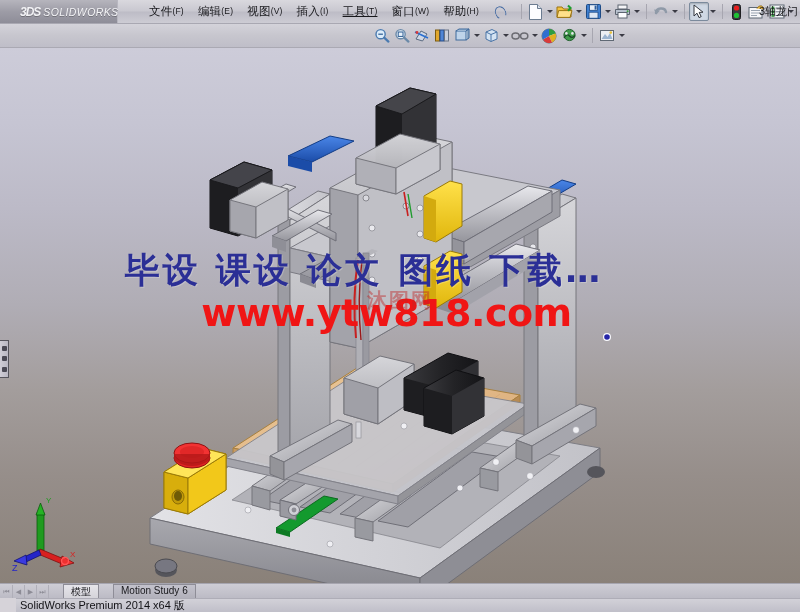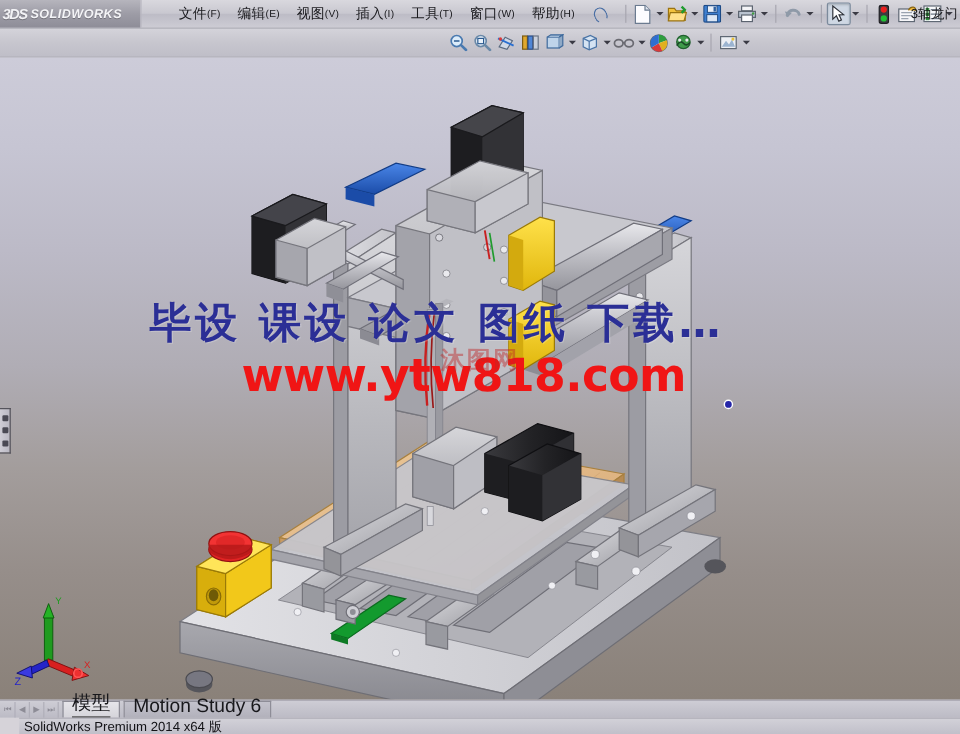--- a/index.html
+++ b/index.html
@@ -13,38 +13,38 @@
   
   .menubar {
     position:absolute; left:0; top:0; width:800px; height:24px;
     background:linear-gradient(180deg,#d9d8de 0%,#c9c8d0 48%,#bdbcc6 52%,#cdccd4 100%);
     border-bottom:1px solid #a9a8b2;
     display:flex; align-items:center;
   }
   .logo {
     width:118px; height:23px;
     background:linear-gradient(180deg,#b6b5bd 0%,#9d9ca6 50%,#8e8d98 100%);
-    display:flex; align-items:center; gap:3px; padding-left:2px;
+    display:flex; align-items:center; gap:3px; padding-left:20px;
     border-right:1px solid #b8b7c0;
   }
   .logo-mark {
     font-size:12px; font-weight:bold; color:#f2f2f5; font-style:italic;
     letter-spacing:-1px; text-shadow:0 1px 0 rgba(0,0,0,.25);
   }
   .logo-text {
-    font-size:10.5px; font-weight:bold; color:#f4f4f7; letter-spacing:.4px;
+    font-size:10.5px; font-weight:normal; color:#f4f4f7; letter-spacing:.4px;
     font-style:italic; text-shadow:0 1px 0 rgba(0,0,0,.25);
   }
   .menu-items { display:flex; margin-left:24px; }
   .menu-item {
     font-size:11.5px; color:#18181c; padding:2px 7px; white-space:nowrap;
     letter-spacing:.2px;
   }
   .menu-item .mn { font-size:8.5px; vertical-align:1px; }
-  .menu-item.hot { }
+  .menu-item.hot { text-decoration:underline; }
 
   .pin-icon { margin-left:6px; width:16px; height:16px; position:relative; }
   .pin-icon:after {
     content:""; position:absolute; left:3px; top:2px; width:9px; height:11px;
     border:1.5px solid #4a6fa5; border-radius:50% 50% 45% 45%;
     border-bottom-color:transparent; transform:rotate(-25deg);
   }
 
   
   .tb1 { display:flex; align-items:center; margin-left:9px; gap:0; }
@@ -132,22 +132,22 @@
     border-top:1px solid #a6a5af;
     display:flex; align-items:flex-end;
   }
   .navarrows { display:flex; align-items:center; height:14px; padding-left:1px; }
   .na {
     width:12px; height:13px; display:flex; align-items:center; justify-content:center;
     border-right:1px solid #b0afb9;
   }
   .na span { font-size:7px; color:#8d8c96; line-height:1; }
   .tab {
-    height:14px; padding:0 7px; font-size:16px; color:#18181c;
-    display:flex; align-items:flex-end; margin-left:3px;
+    height:14px; padding:0 7px; font-size:10px; color:#18181c;
+    display:flex; align-items:flex-start; margin-left:14px;
     background:linear-gradient(180deg,#c3c2cc,#b2b1bb);
     border:1px solid #8e8d97; border-bottom:none;
   }
   .tab.active {
     background:linear-gradient(180deg,#e6e5ea,#d5d4da);
     font-weight:normal;
   }
   .tab.active span { border-bottom:1px solid #333; }
 
   

